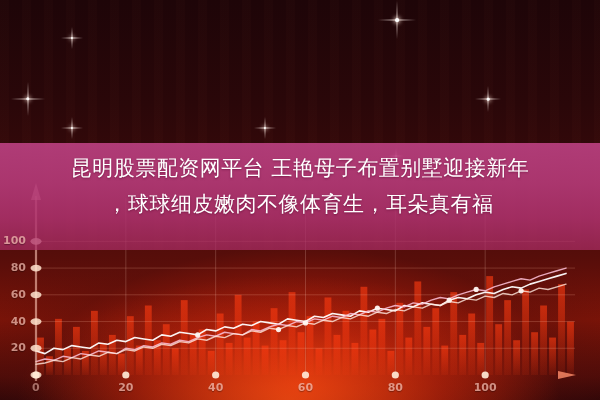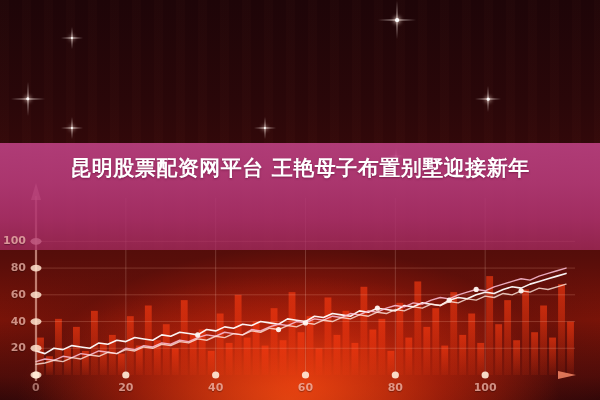--- a/index.html
+++ b/index.html
@@ -49,21 +49,21 @@
     background:linear-gradient(180deg,
        rgba(186,64,128,0.92) 0%,
        rgba(182,58,120,0.90) 38%,
        rgba(176,50,110,0.86) 70%,
        rgba(170,44,100,0.72) 100%);
   }
   .headline{
     position:absolute;left:0;top:150px;width:600px;
     text-align:center;color:#ffffff;
     font-family:"DejaVu Sans","Liberation Sans",sans-serif;
-    font-weight:700;font-size:21px;line-height:36px;
+    font-weight:400;font-size:21px;line-height:36px;
     letter-spacing:.5px;
     text-shadow:0 1px 2px rgba(90,10,50,.55);
   }
   .headline .l1{display:block;padding:0 12px;}
   .headline .l2{display:block;padding:0 12px;}
 
   .axislabel{
     position:absolute;font-size:11px;font-weight:700;
     color:#f4c0b4;opacity:.72;
     font-family:"DejaVu Sans","Liberation Sans",sans-serif;
@@ -240,20 +240,21 @@
           <circle cx="395.33" cy="375" r="3.6" fill="#ffe9d6" fill-opacity="0.92"></circle>
           <circle cx="485.17" cy="375" r="3.6" fill="#ffe9d6" fill-opacity="0.92"></circle>
         </g>
       </svg>
   </div>
 
   <div class="band"></div>
 
   <div class="headline">
     <span class="l1">昆明股票配资网平台 王艳母子布置别墅迎接新年</span>
+    <span class="l2">，球球细皮嫩肉不像体育生，耳朵真有福</span>
   </div>
 
   <div id="ticklabels">
       <div class="axislabel ytl" style="left: 0px; width: 26px; top: 341.273px;">20</div>
       <div class="axislabel ytl" style="left: 0px; width: 26px; top: 314.545px;">40</div>
       <div class="axislabel ytl" style="left: 0px; width: 26px; top: 287.818px;">60</div>
       <div class="axislabel ytl" style="left: 0px; width: 26px; top: 261.091px;">80</div>
       <div class="axislabel ytl" style="left: 0px; width: 26px; top: 234.364px;">100</div>
       <div class="axislabel" style="left: 111.833px; width: 28px; text-align: center; top: 381px;">20</div>
       <div class="axislabel" style="left: 201.667px; width: 28px; text-align: center; top: 381px;">40</div>

